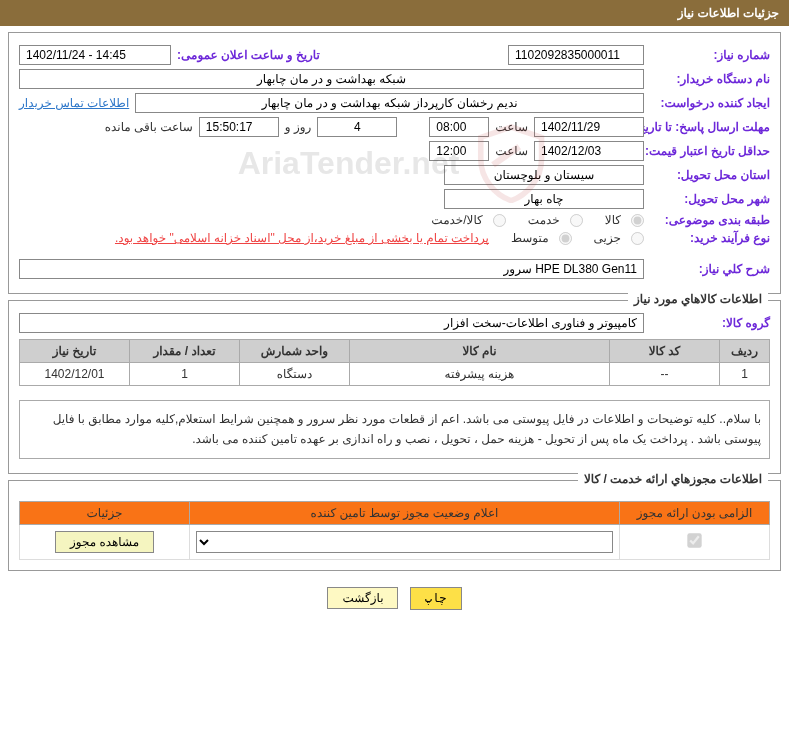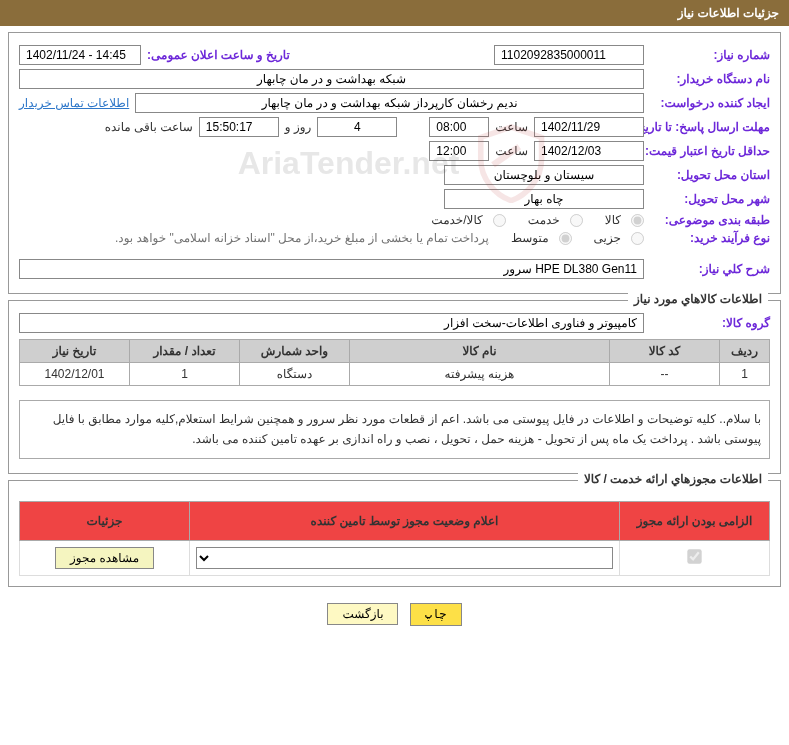--- a/index.html
+++ b/index.html
@@ -53,21 +53,21 @@
   height: 20px;
   font-size: 12px;
   text-align: center;
   direction: rtl;
 }
 .field.wide { flex: 1; }
 .field.left { text-align: left; direction: ltr; }
 .link { color: #2e77c9; text-decoration: underline; cursor: pointer; }
 .radio-row { display: inline-flex; align-items: center; gap: 6px; margin-left: 16px; }
 .radio-row input[type=radio] { margin-left: 4px; }
-.desc-text { flex: 1; font-size: 12px; color: #737373; }
+.desc-text { flex: 1; font-size: 12px; color: #ef4444; text-decoration: underline; }
 .watermark {
   position: absolute;
   left: 50%; top: 50%;
   transform: translate(-50%, -50%);
   opacity: 0.12;
   pointer-events: none;
   display: flex;
   align-items: center;
   gap: 12px;
 }
@@ -90,24 +90,24 @@
 }
 .desc-box {
   border: 1px solid #aaa;
   padding: 8px;
   margin-top: 6px;
   text-align: right;
   line-height: 1.7;
 }
 .license-table { width: 100%; border-collapse: collapse; margin-top: 12px; }
 .license-table th {
-  background: #ef4444;
+  background: #f97316;
   border: 1px solid #aaa;
-  padding: 12px;
-  font-weight: bold;
+  padding: 4px;
+  font-weight: normal;
   text-align: center;
 }
 .license-table td {
   border: 1px solid #ddd;
   padding: 6px;
   text-align: center;
 }
 select.status-select {
   width: 100%;
   border: 1px solid #888;
@@ -142,24 +142,24 @@
   <div class="watermark">
     <svg viewBox="0 0 100 100">
       <path d="M50 5 L88 18 L88 45 C88 70 70 90 50 97 C30 90 12 70 12 45 L12 18 Z" fill="none" stroke="#b33" stroke-width="7"></path>
       <rect x="30" y="35" width="40" height="8" fill="#b33" transform="rotate(-35 50 50)"></rect>
     </svg>
     <span class="wm-text">AriaTender.net</span>
   </div>
 
   <div class="row">
     <span class="label label-cell">شماره نیاز:</span>
-    <input class="field left" style="width: 150px;" readonly="" value="1102092835000011">
+    <input class="field left" style="width: 136px;" readonly="" value="1102092835000011">
     <span class="fill"></span>
     <span class="label">تاریخ و ساعت اعلان عمومی:</span>
-    <input class="field left" style="width: 122px;" readonly="" value="1402/11/24 - 14:45">
+    <input class="field left" style="width: 152px;" readonly="" value="1402/11/24 - 14:45">
   </div>
 
   <div class="row">
     <span class="label label-cell">نام دستگاه خریدار:</span>
     <input class="field wide" style="width: 450px;" readonly="" value="شبکه بهداشت و در مان چابهار">
   </div>
 
   <div class="row">
     <span class="label label-cell">ایجاد کننده درخواست:</span>
     <input class="field wide" style="width: 450px;" readonly="" value="ندیم رخشان کارپرداز شبکه بهداشت و در مان چابهار">

